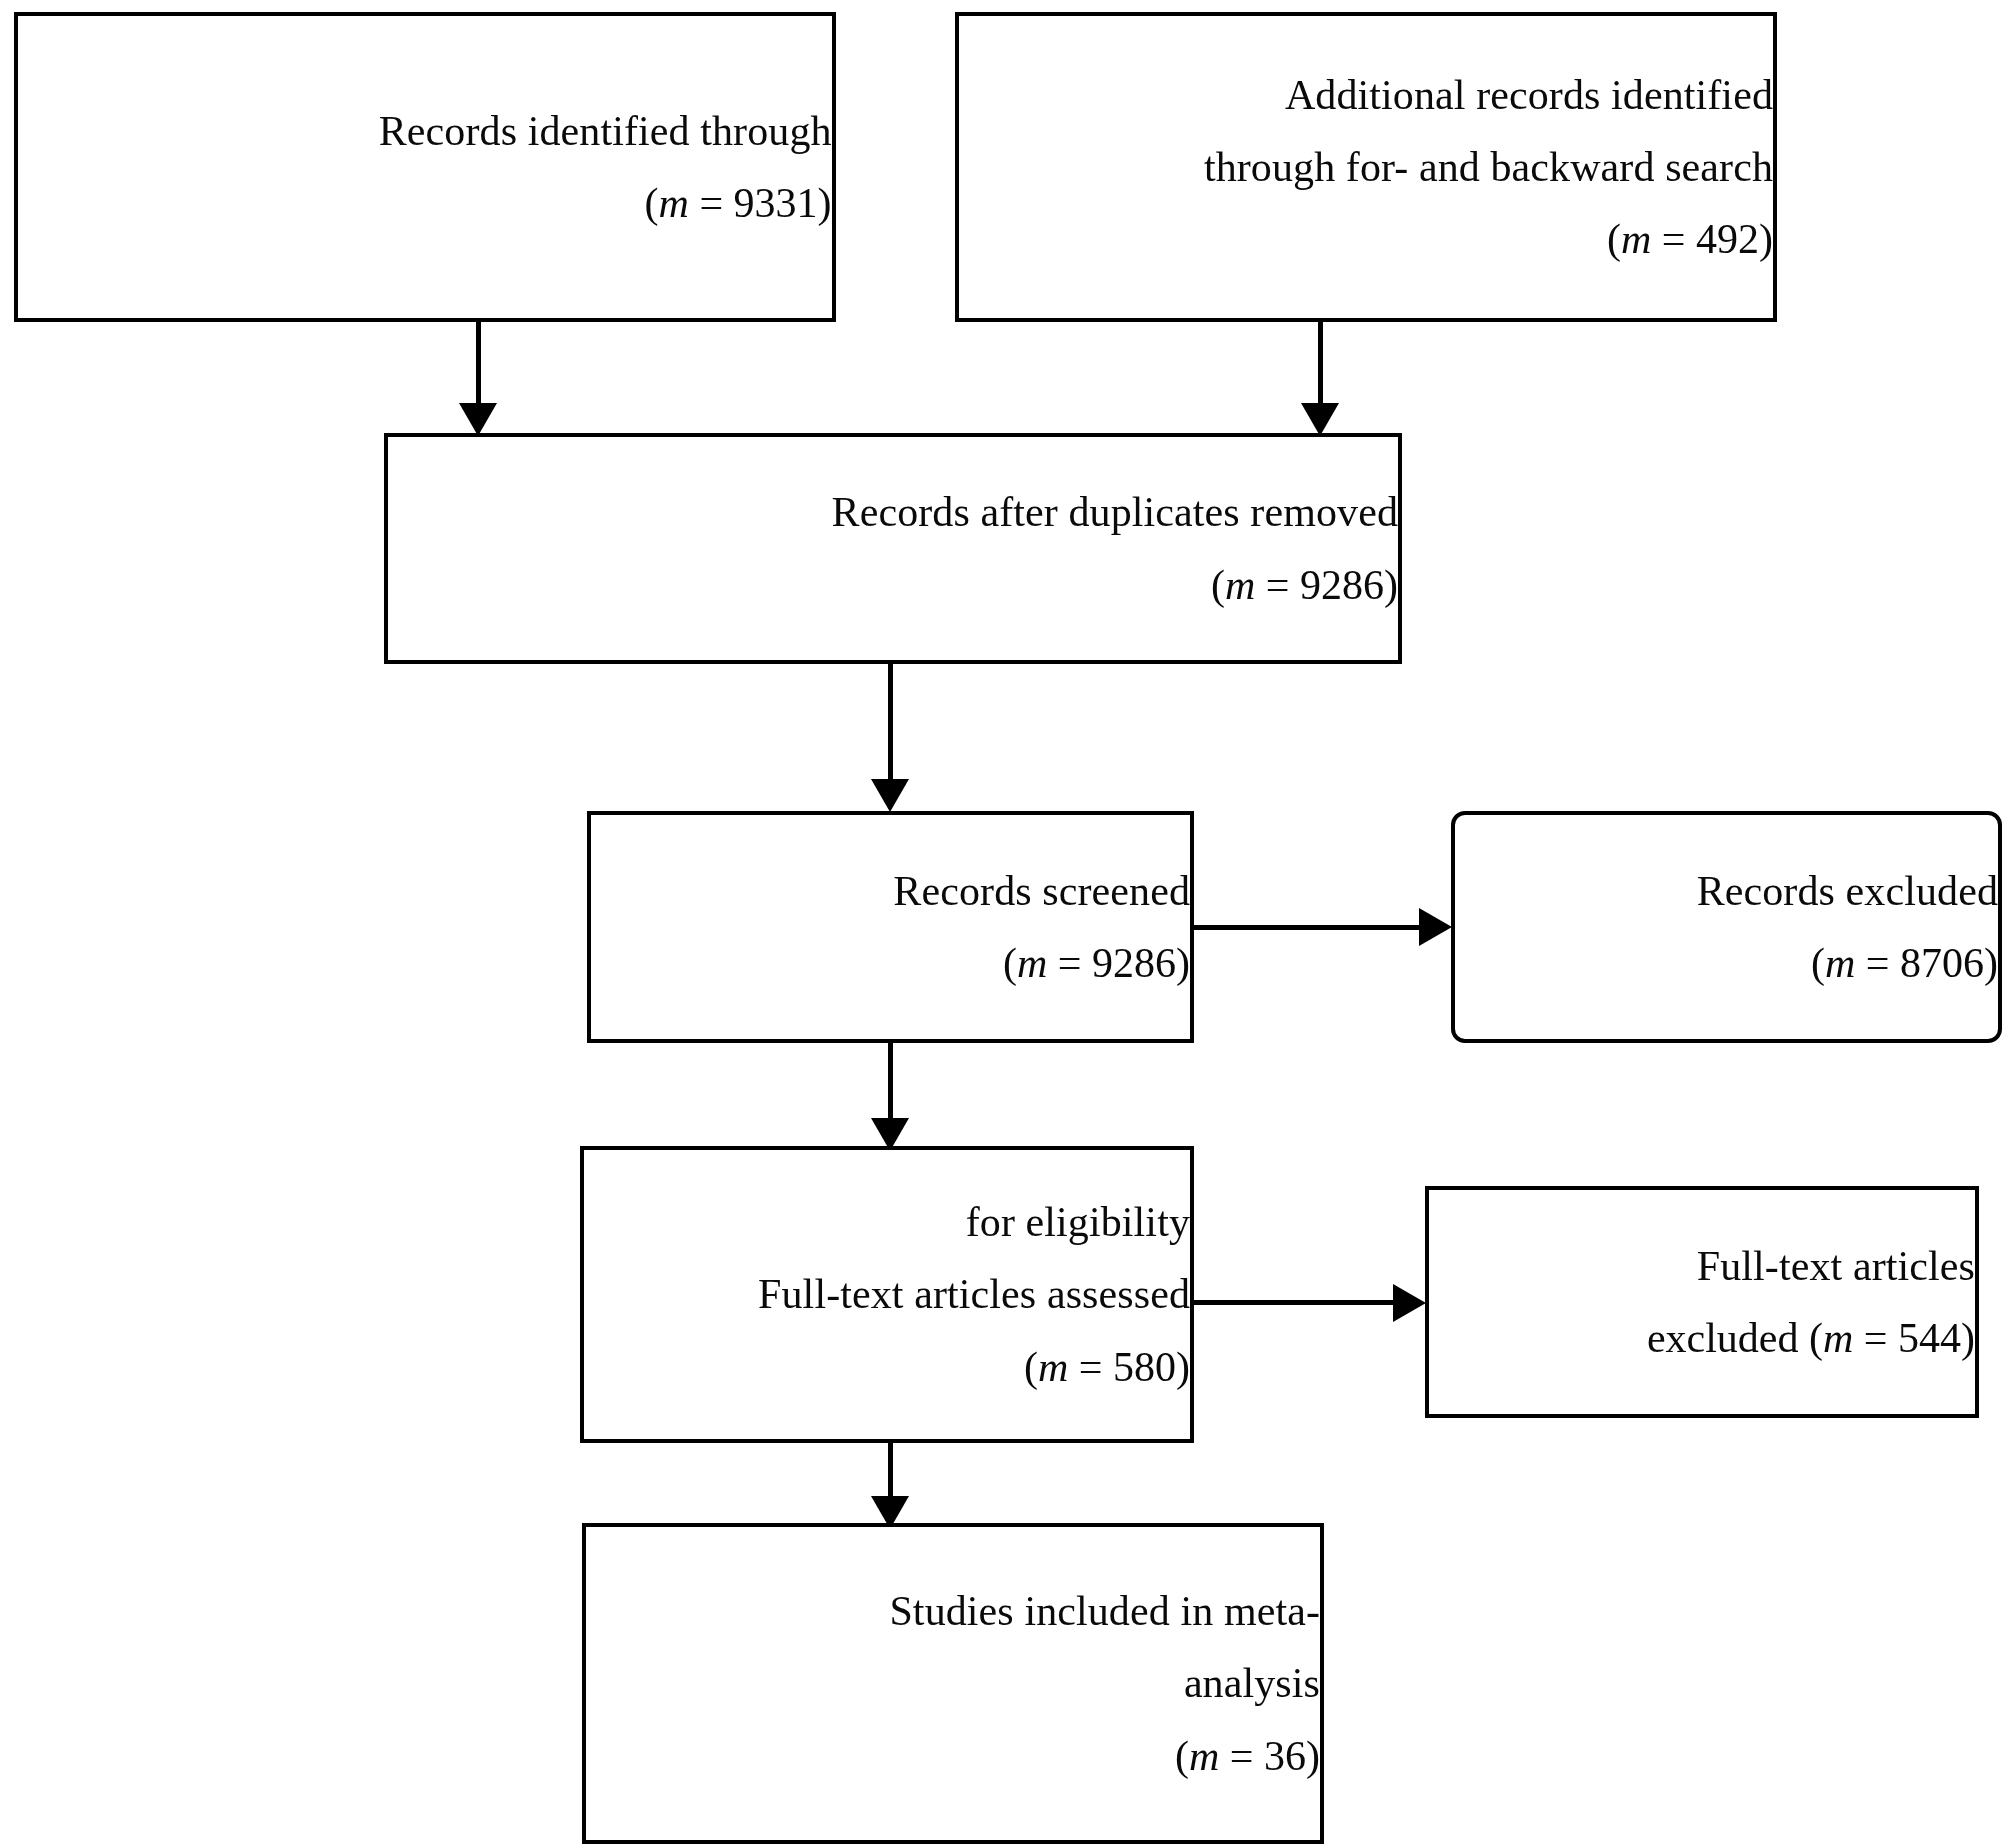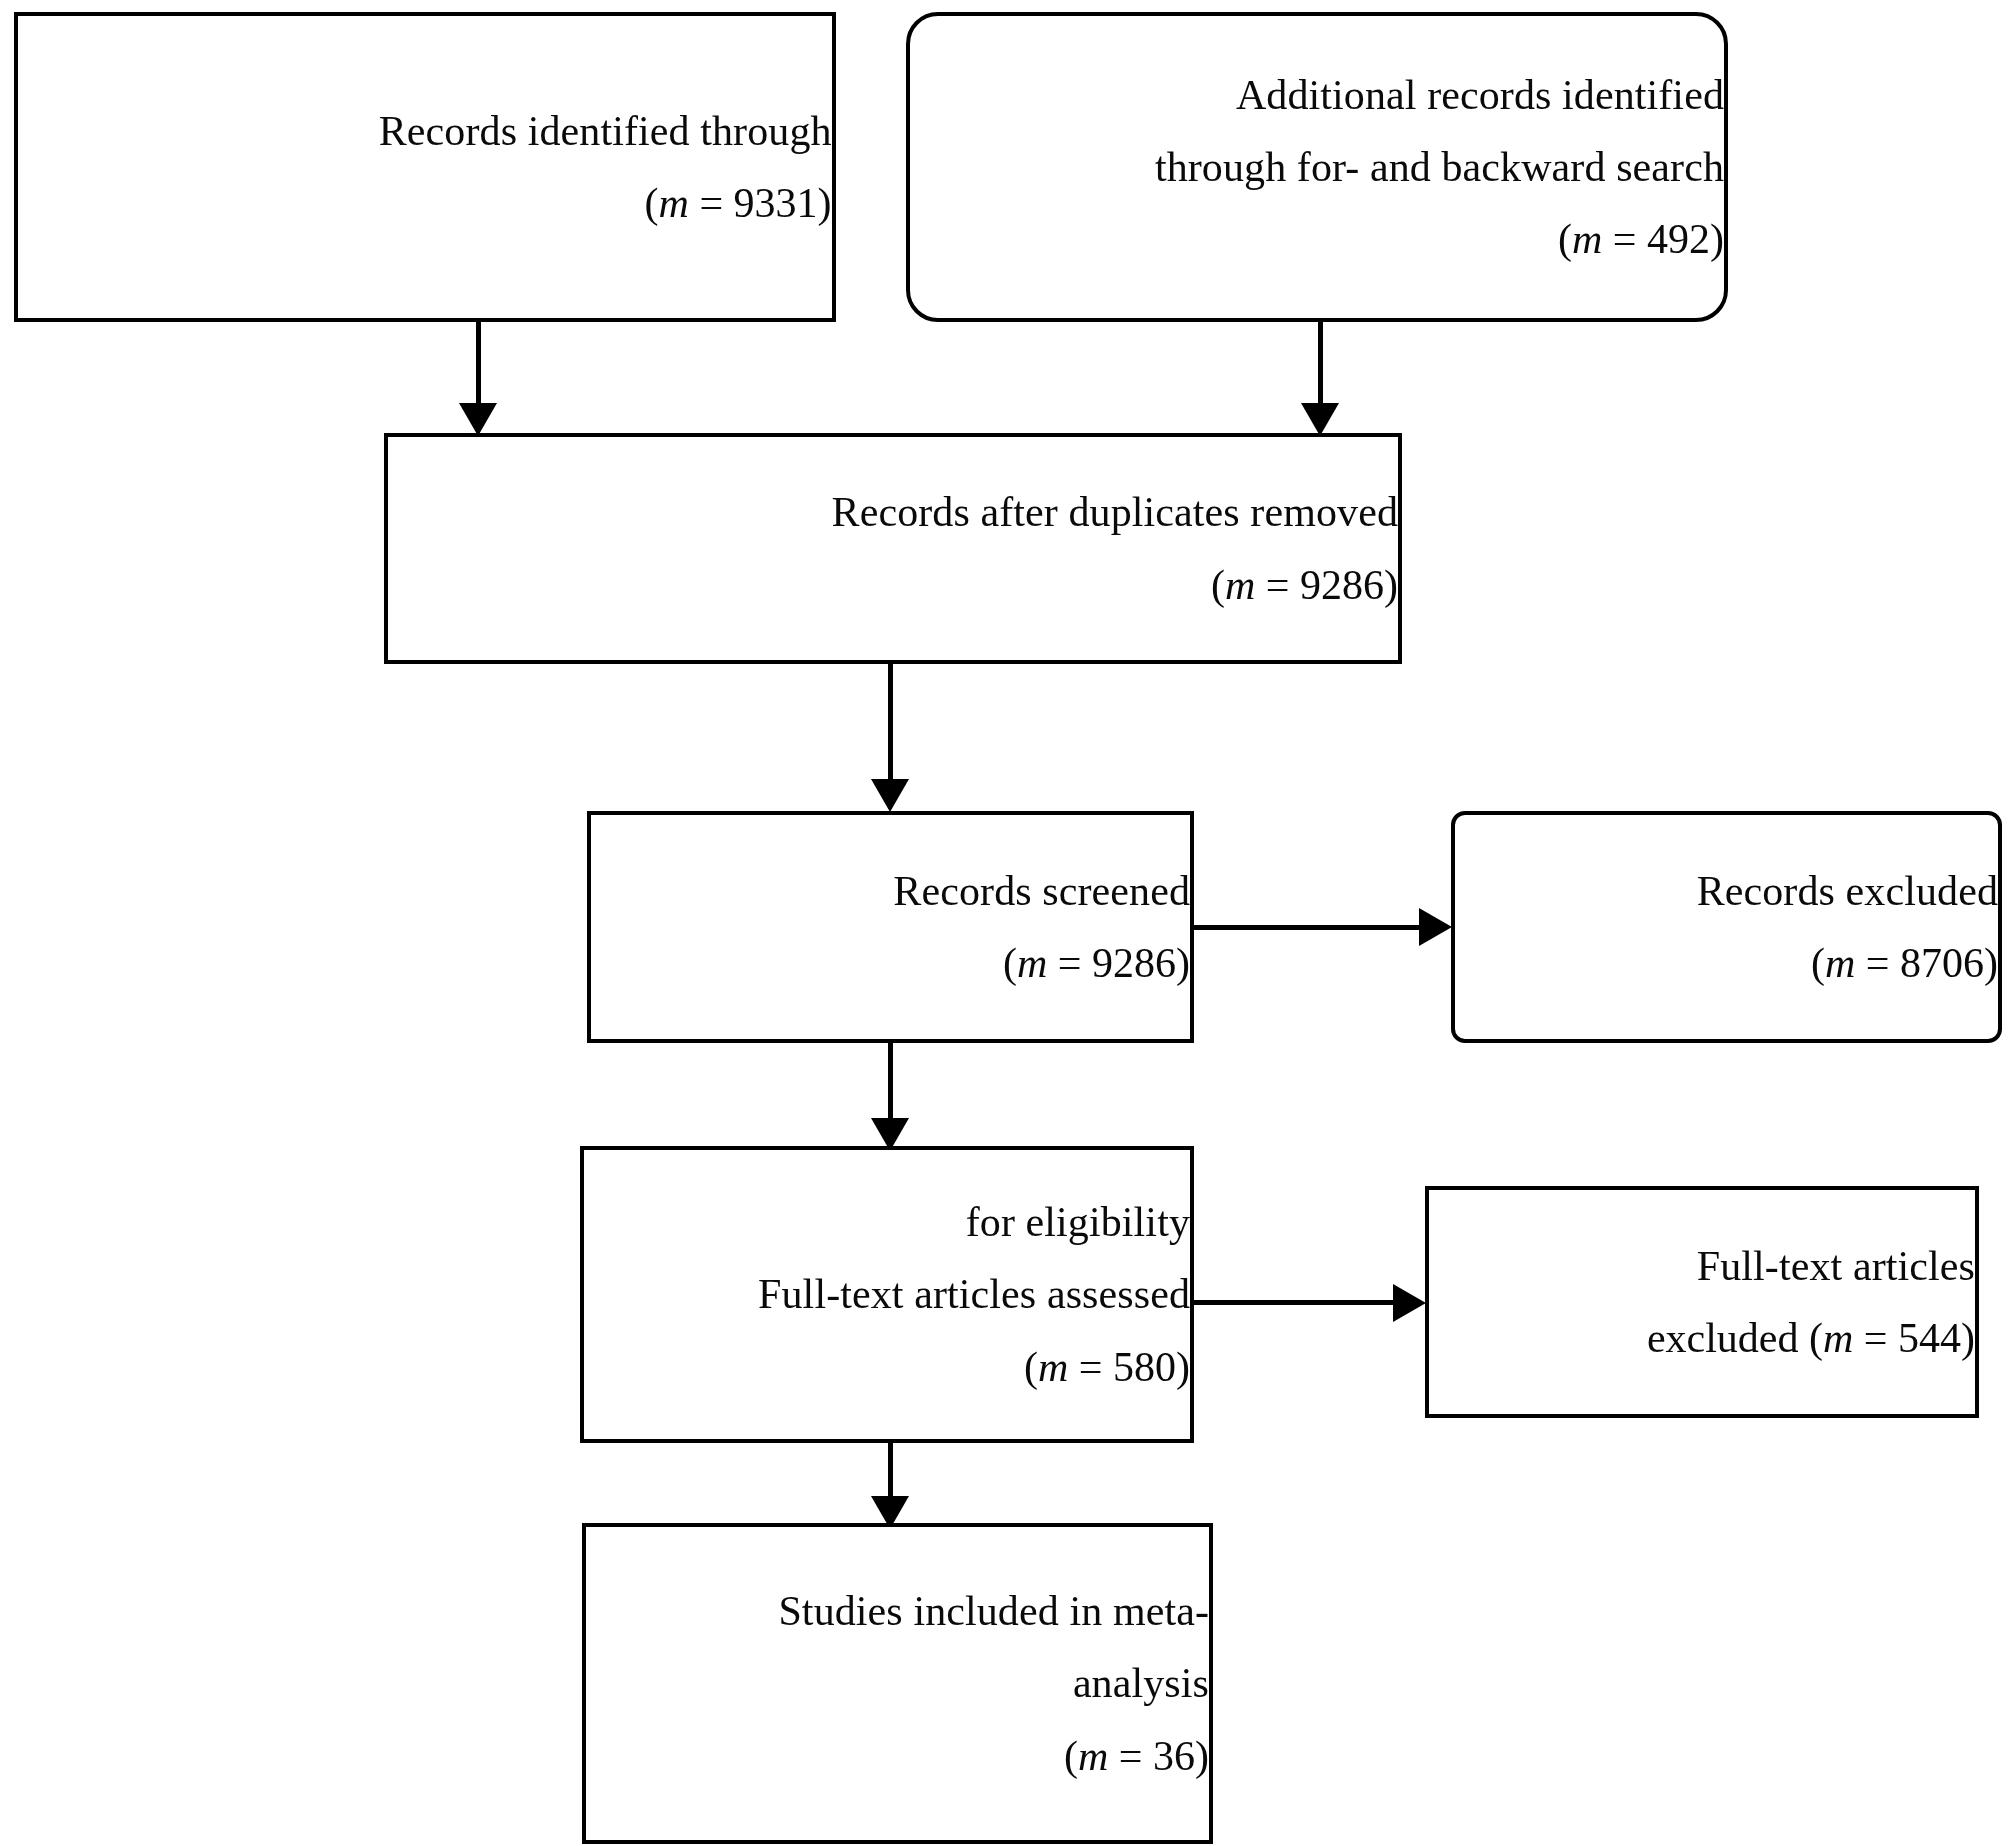--- a/index.html
+++ b/index.html
@@ -80,21 +80,21 @@
 </head>
 <body>
 
 <div id="canvas">
 
   <div class="node" style="left:13.6px; top:12.3px; width:822px; height:310px;">
     <span class="line">Records identified through</span>
     <span class="line count">(<em>m</em>&nbsp;=&nbsp;9331)</span>
   </div>
 
-  <div class="node" style="left:906px; top:12.3px; width:822px; height:310px;border-radius:32px;">
+  <div class="node" style="left:955px; top:12.3px; width:822px; height:310px;">
     <span class="line">Additional records identified</span>
     <span class="line">through for- and backward search</span>
     <span class="line count">(<em>m</em>&nbsp;=&nbsp;492)</span>
   </div>
 
   <div class="node" style="left:384px; top:433px; width:1018px; height:231px;">
     <span class="line">Records after duplicates removed</span>
     <span class="line count">(<em>m</em>&nbsp;=&nbsp;9286)</span>
   </div>
 
@@ -112,21 +112,21 @@
     <span class="line">for eligibility</span>
     <span class="line">Full-text articles assessed</span>
     <span class="line count">(<em>m</em>&nbsp;=&nbsp;580)</span>
   </div>
 
   <div class="node" style="left:1425px; top:1186px; width:554px; height:232px;padding-left:19px;">
     <span class="line">Full-text articles</span>
     <span class="line count">excluded&nbsp;(<em>m</em>&nbsp;=&nbsp;544)</span>
   </div>
 
-  <div class="node" style="left:582px; top:1523px; width:631px; height:321px;">
+  <div class="node" style="left:582px; top:1523px; width:742px; height:321px;">
     <span class="line">Studies included in meta-</span>
     <span class="line">analysis</span>
     <span class="line count">(<em>m</em>&nbsp;=&nbsp;36)</span>
   </div>
 
   <div class="vline" style="left:476px; top:319px; height:85px;"></div>
   <div class="arrow-down" style="left:459px; top:403px;"></div>
 
   <div class="vline" style="left:1318px; top:319px; height:85px;"></div>
   <div class="arrow-down" style="left:1301px; top:403px;"></div>

